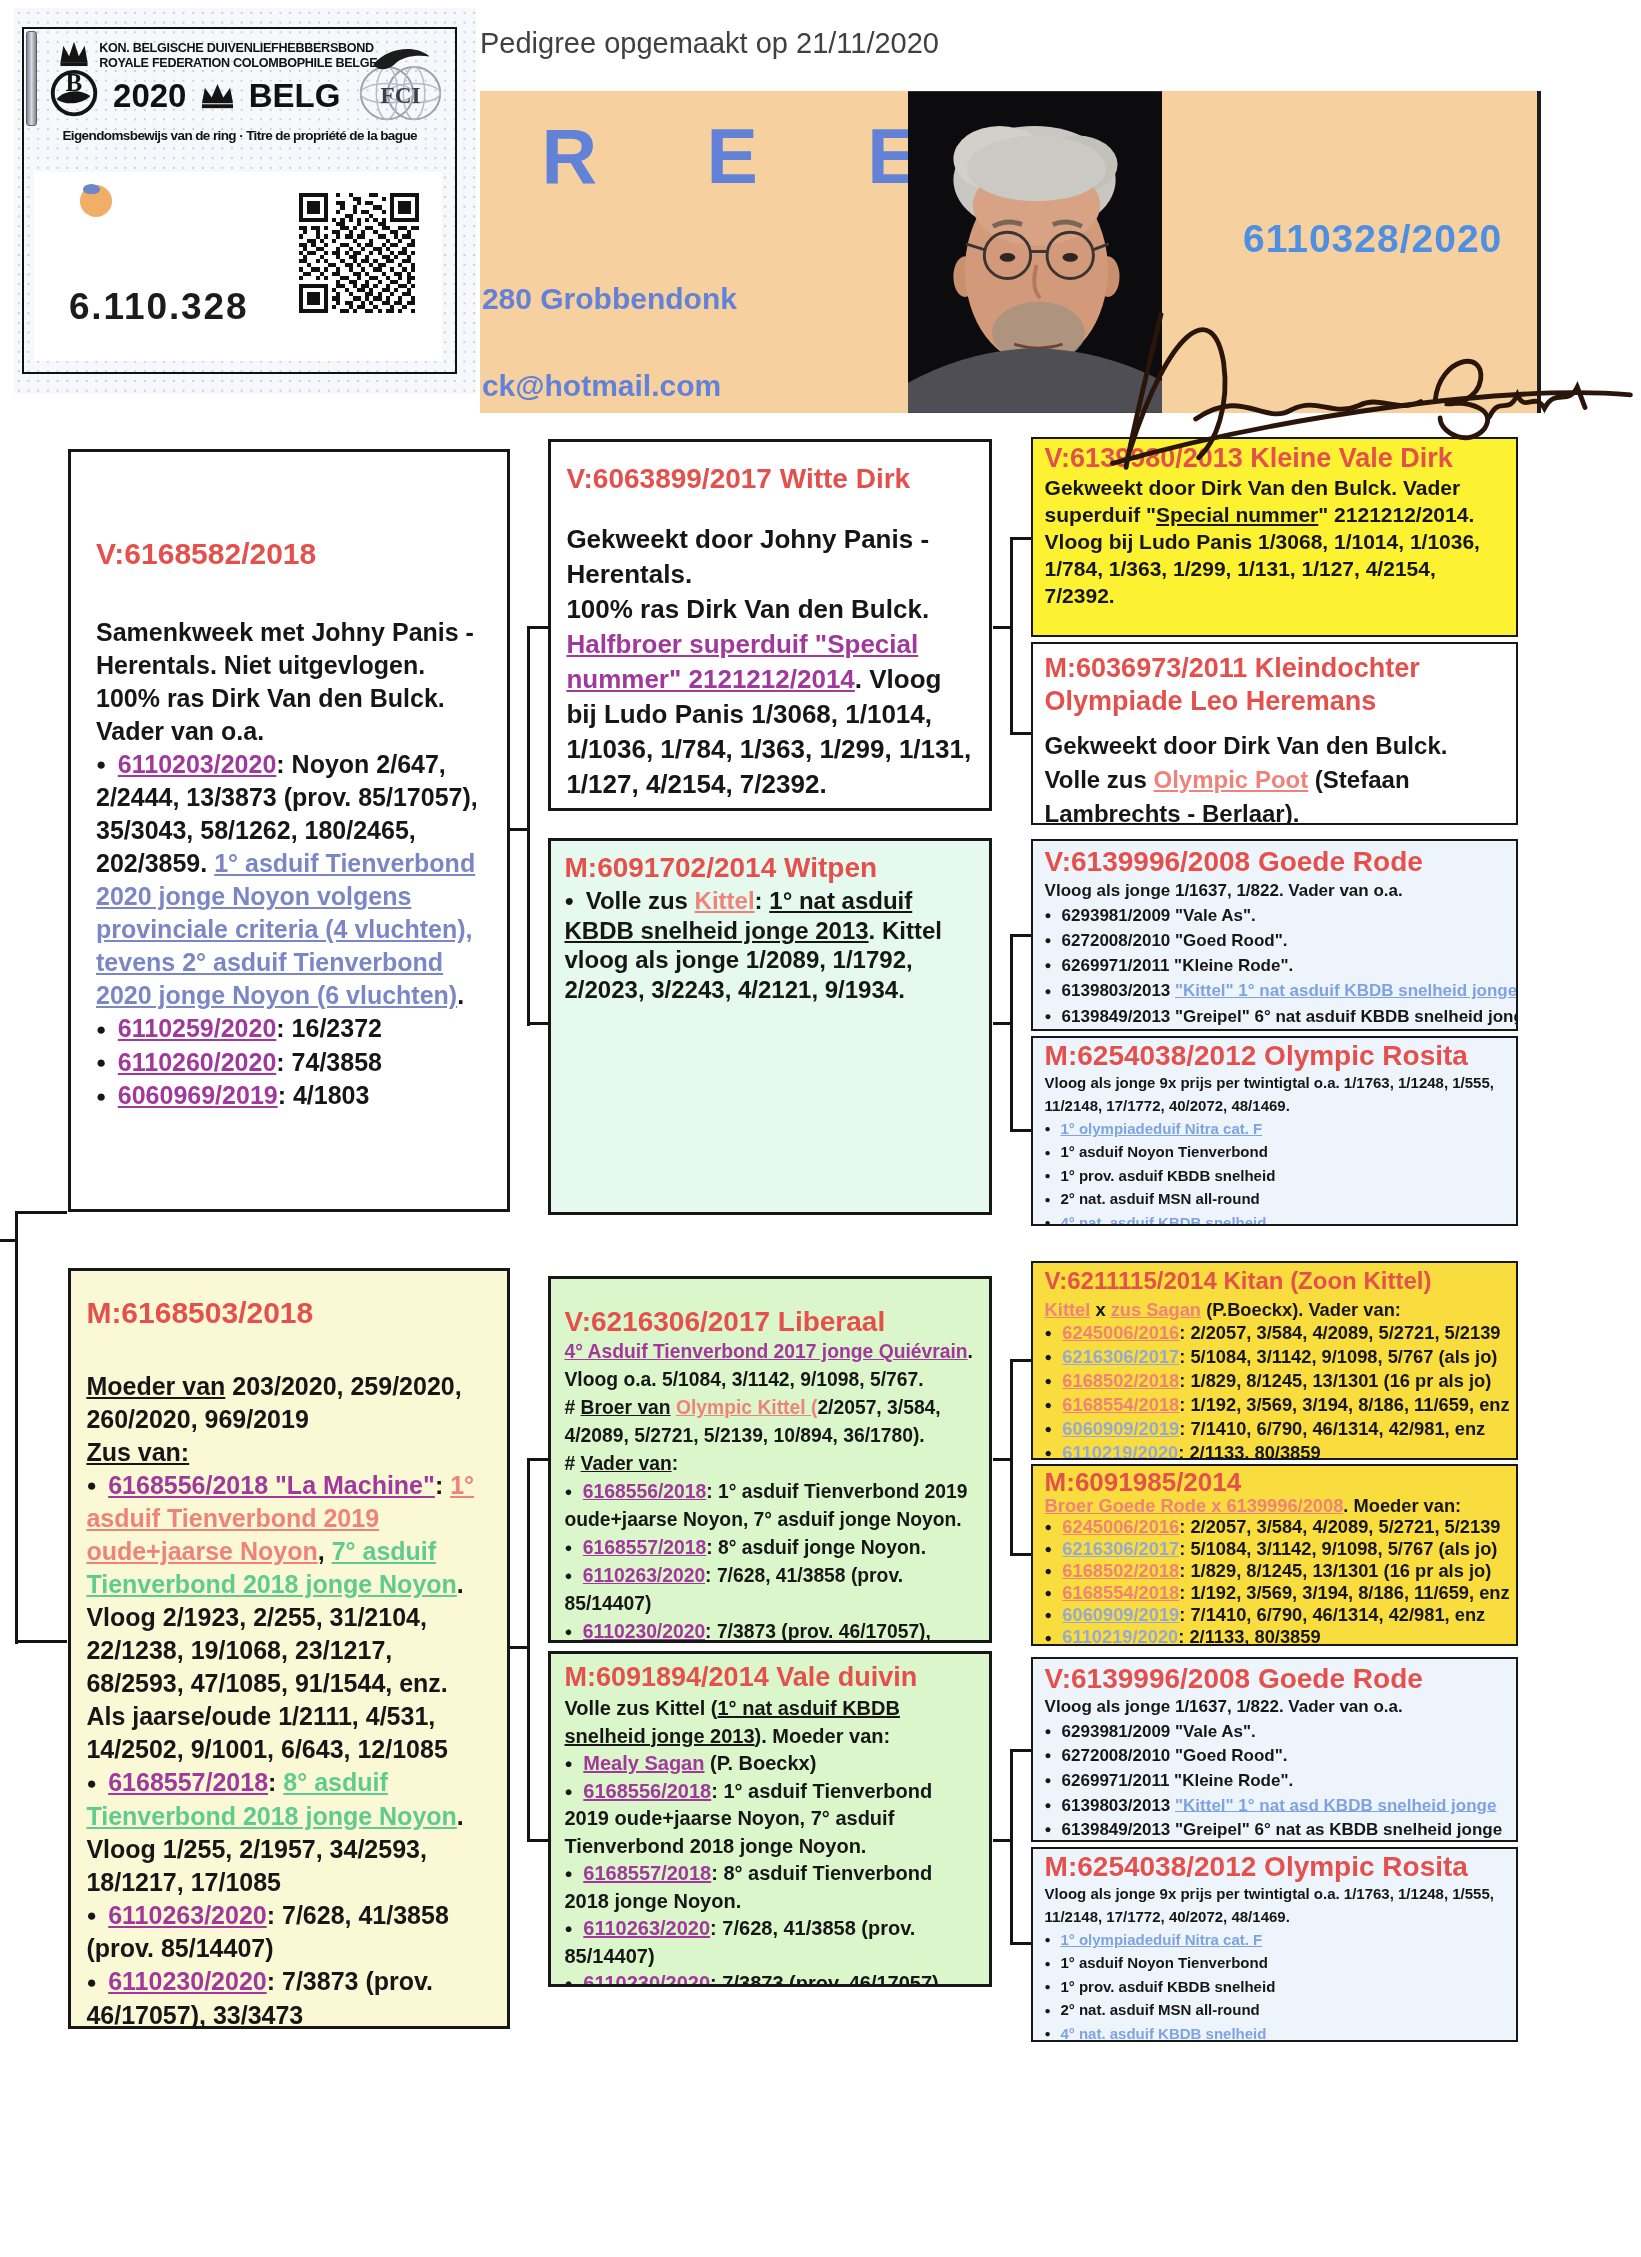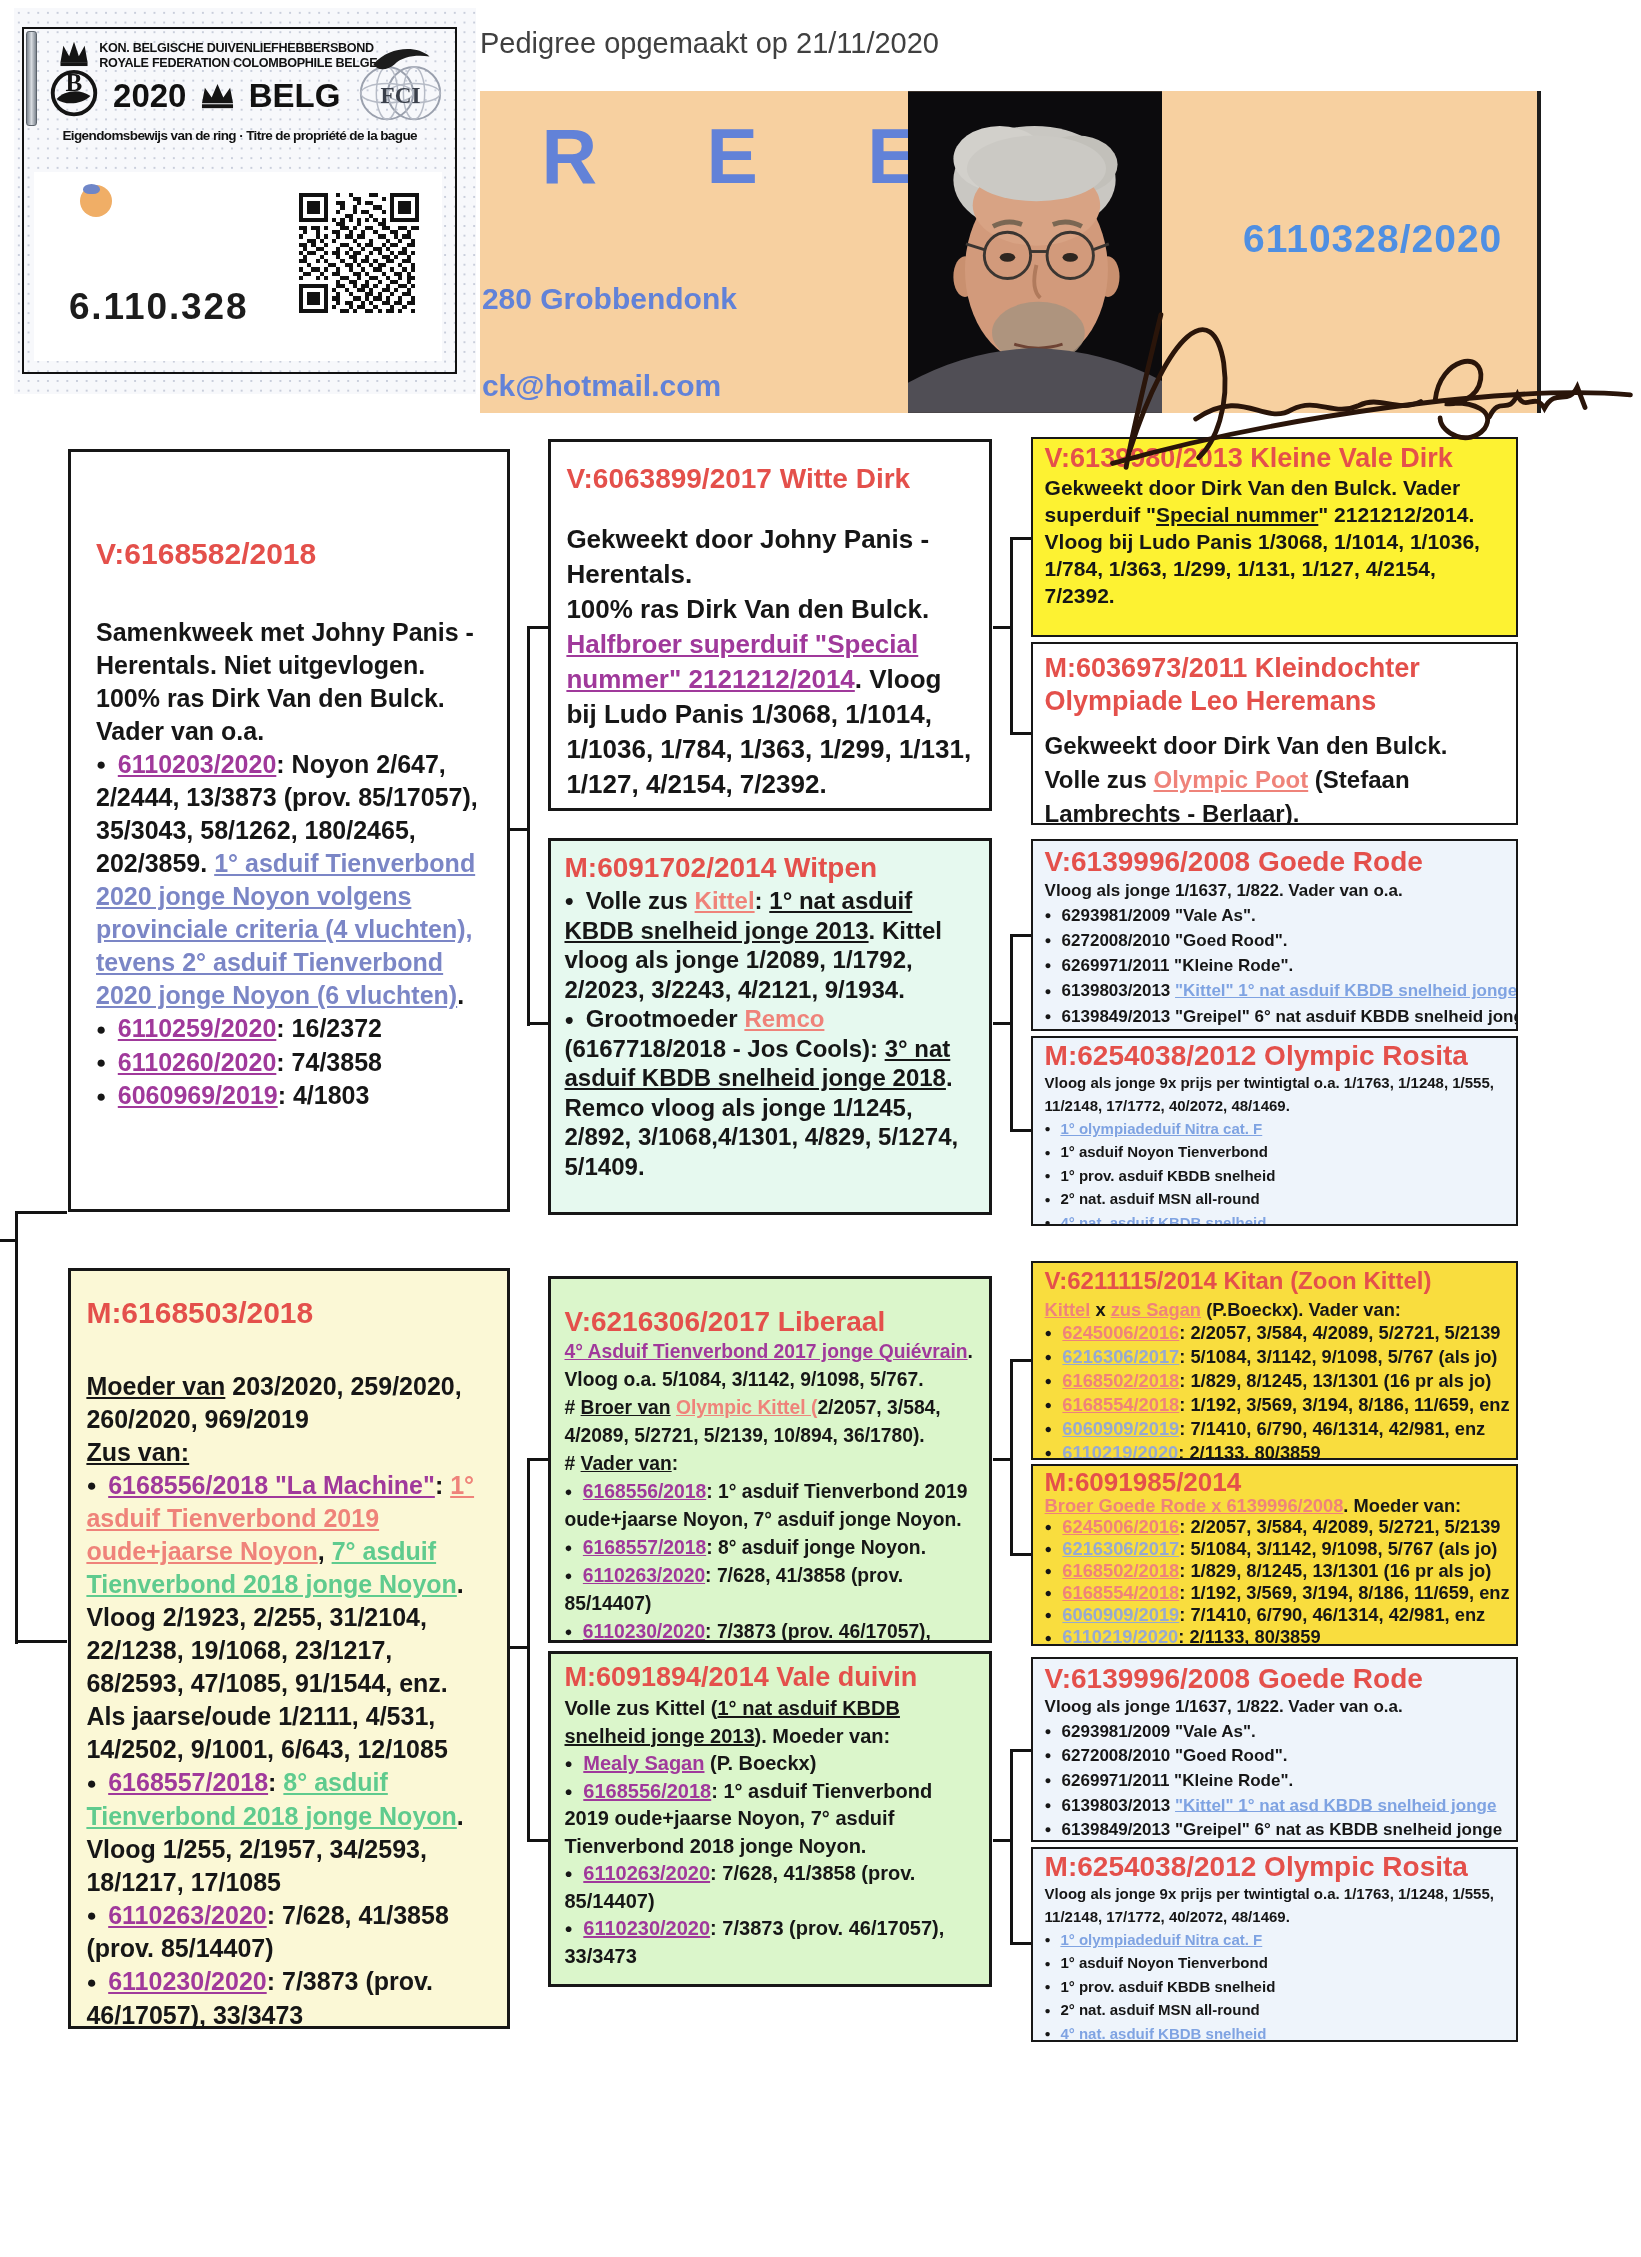--- a/index.html
+++ b/index.html
@@ -278,21 +278,20 @@
     <div class="body">
         <div class="para"><span>Gekweekt door Johny Panis - Herentals.</span></div>
         <div class="para"><span>100% ras Dirk Van den Bulck.</span></div>
         <div class="para"><span class="r-lp">Halfbroer superduif "Special nummer" 2121212/2014</span><span>. Vloog bij Ludo Panis 1/3068, 1/1014, 1/1036, 1/784, 1/363, 1/299, 1/131, 1/127, 4/2154, 7/2392.</span></div>
       </div>
   </section>
   <section class="box" id="b-gp2">
     <div class="ttl">M:6091702/2014 Witpen</div>
     <div class="body">
         <div class="para"><span class="r-blt">● </span><span>Volle zus </span><span class="r-ls">Kittel</span><span>: </span><span class="r-u">1° nat asduif KBDB snelheid jonge 2013</span><span>. Kittel vloog als jonge 1/2089, 1/1792, 2/2023, 3/2243, 4/2121, 9/1934.</span></div>
-        <div class="para"><span class="r-blt">● </span><span>Grootmoeder </span><span class="r-ls">Remco</span><span> (6167718/2018 - Jos Cools): </span><span class="r-u">3° nat asduif KBDB snelheid jonge 2018</span><span>. Remco vloog als jonge 1/1245, 2/892, 3/1068,4/1301, 4/829, 5/1274, 5/1409.</span></div>
       </div>
   </section>
   <section class="box" id="b-gp3">
     <div class="ttl">V:6216306/2017 Liberaal</div>
     <div class="body">
         <div class="para"><span class="r-lp">4° Asduif Tienverbond 2017 jonge Quiévrain</span><span>.</span></div>
         <div class="para"><span>Vloog o.a. 5/1084, 3/1142, 9/1098, 5/767.</span></div>
         <div class="para"><span># </span><span class="r-u">Broer van</span><span> </span><span class="r-ls">Olympic Kittel (</span><span>2/2057, 3/584, 4/2089, 5/2721, 5/2139, 10/894, 36/1780).</span></div>
         <div class="para"><span># </span><span class="r-u">Vader van</span><span>:</span></div>
         <div class="para"><span class="r-blt">● </span><span class="r-lp">6168556/2018</span><span>: 1° asduif Tienverbond 2019 oude+jaarse Noyon, 7° asduif jonge Noyon.</span></div>
@@ -300,20 +299,21 @@
         <div class="para"><span class="r-blt">● </span><span class="r-lp">6110263/2020</span><span>: 7/628, 41/3858 (prov. 85/14407)</span></div>
         <div class="para"><span class="r-blt">● </span><span class="r-lp">6110230/2020</span><span>: 7/3873 (prov. 46/17057), 33/3473</span></div>
       </div>
   </section>
   <section class="box" id="b-gp4">
     <div class="ttl">M:6091894/2014 Vale duivin</div>
     <div class="body">
         <div class="para"><span>Volle zus Kittel (</span><span class="r-u">1° nat asduif KBDB snelheid jonge 2013</span><span>). Moeder van:</span></div>
         <div class="para"><span class="r-blt">● </span><span class="r-lp">Mealy Sagan</span><span> (P. Boeckx)</span></div>
         <div class="para"><span class="r-blt">● </span><span class="r-lp">6168556/2018</span><span>: 1° asduif Tienverbond 2019 oude+jaarse Noyon, 7° asduif Tienverbond 2018 jonge Noyon.</span></div>
+        <div class="para"><span class="r-blt">● </span><span class="r-lp">6168557/2018</span><span>: 8° asduif Tienverbond 2018 jonge  Noyon.</span></div>
         <div class="para"><span class="r-blt">● </span><span class="r-lp">6110263/2020</span><span>: 7/628, 41/3858 (prov. 85/14407)</span></div>
         <div class="para"><span class="r-blt">● </span><span class="r-lp">6110230/2020</span><span>: 7/3873 (prov. 46/17057), 33/3473</span></div>
       </div>
   </section>
   <section class="box" id="b-ggp1">
     <div class="ttl">V:6139980/2013 Kleine Vale Dirk</div>
     <div class="body">
         <div class="para"><span>Gekweekt door Dirk Van den Bulck. Vader superduif "</span><span class="r-u">Special nummer</span><span>" 2121212/2014. Vloog bij Ludo Panis 1/3068, 1/1014, 1/1036, 1/784, 1/363, 1/299, 1/131, 1/127, 4/2154, 7/2392.</span></div>
       </div>
   </section>

